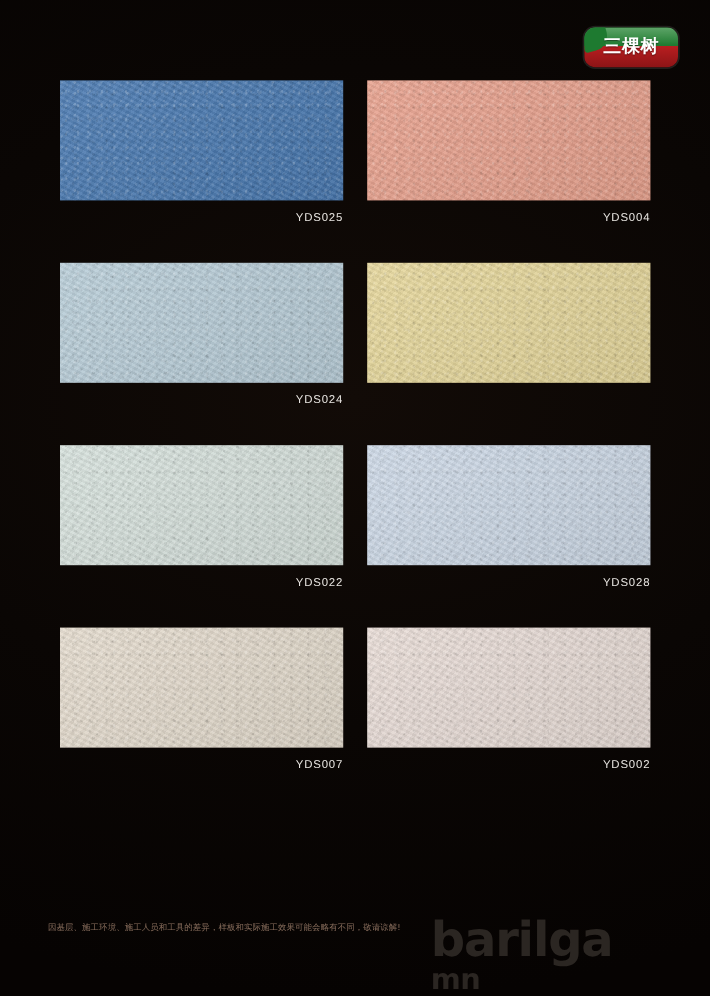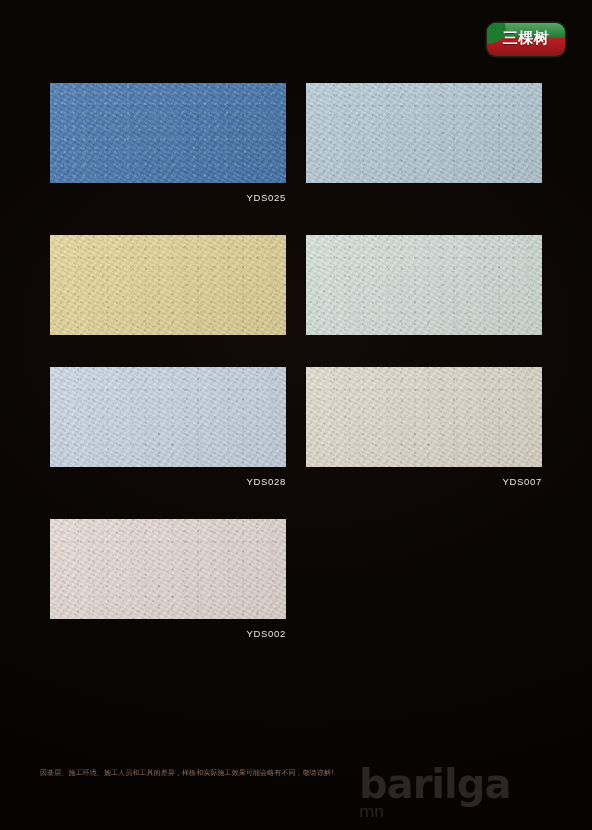--- a/index.html
+++ b/index.html
@@ -65,21 +65,21 @@
     font-size: 15px;
     font-weight: 700;
     letter-spacing: 0.5px;
     text-shadow: 0 1px 1px rgba(0,0,0,0.45);
     padding-bottom: 2px;
   }
 
   
   #swatch-grid {
     position: absolute;
-    top: 83px;
+    top: 67px;
     left: 50px;
     width: 492px;
     display: grid;
     grid-template-columns: 236px 236px;
     column-gap: 20px;
     row-gap: 32px;
   }
   .swatch-cell { width: 236px; }
 
   .swatch-chip {
@@ -151,22 +151,22 @@
     user-select: none;
     flex-direction: column;
   }
   #watermark .wm-main {
     font-size: 40px;
     font-weight: 700;
     letter-spacing: -1px;
     line-height: 1;
   }
   #watermark .wm-tld {
-    font-size: 16px;
-    font-weight: 400;
+    font-size: 24px;
+    font-weight: 700;
     letter-spacing: -0.5px;
     line-height: 1;
     margin-left: 1px;
   }
 </style>
 </head>
 <body>
 
 <div id="page">
 
@@ -176,27 +176,33 @@
       <div class="logo-text">三棵树</div>
     </div>
   </div>
 
   <div id="swatch-grid">
       <div class="swatch-cell">
         <div class="swatch-chip" style="background-color: rgb(72, 120, 176);"></div>
         <div class="swatch-label">YDS025</div>
       </div>
       <div class="swatch-cell">
+        <div class="swatch-chip" style="background-color: rgb(232, 161, 141);"></div>
+        <div class="swatch-label">YDS004</div>
+      </div>
+      <div class="swatch-cell">
         <div class="swatch-chip" style="background-color: rgb(184, 205, 216);"></div>
+        <div class="swatch-label">YDS024</div>
       </div>
       <div class="swatch-cell">
         <div class="swatch-chip" style="background-color: rgb(230, 215, 155);"></div>
       </div>
       <div class="swatch-cell">
         <div class="swatch-chip" style="background-color: rgb(214, 225, 220);"></div>
+        <div class="swatch-label">YDS022</div>
       </div>
       <div class="swatch-cell">
         <div class="swatch-chip" style="background-color: rgb(204, 216, 230);"></div>
         <div class="swatch-label">YDS028</div>
       </div>
       <div class="swatch-cell">
         <div class="swatch-chip" style="background-color: rgb(228, 219, 205);"></div>
         <div class="swatch-label">YDS007</div>
       </div>
       <div class="swatch-cell">

